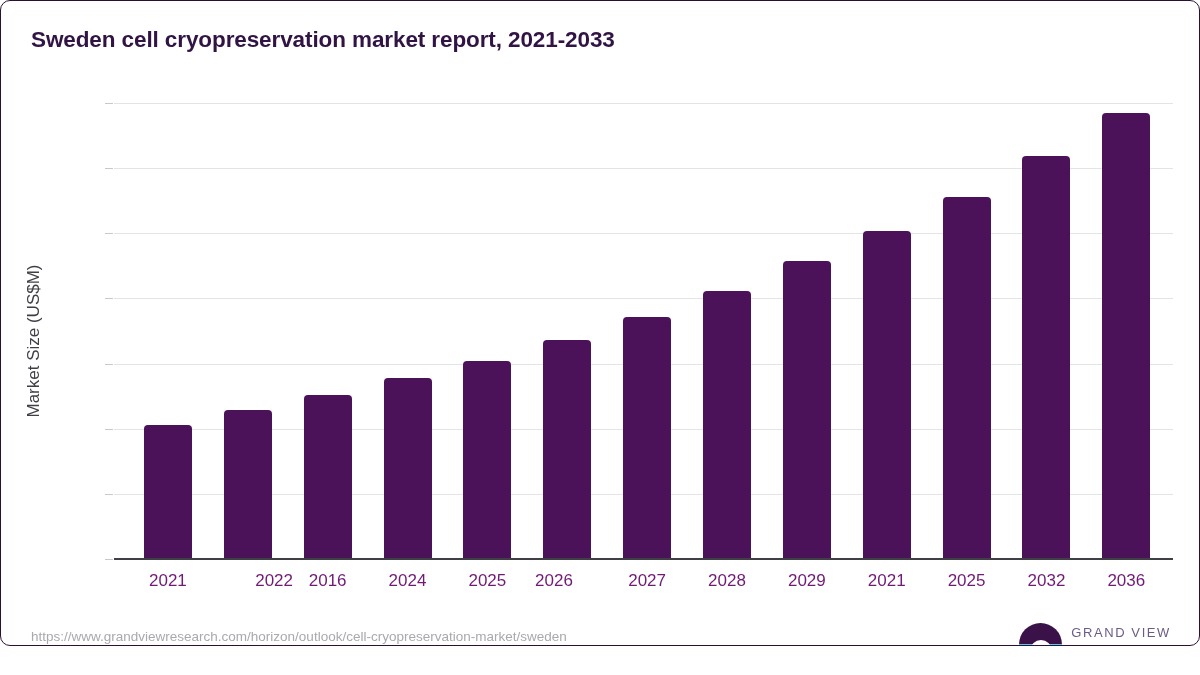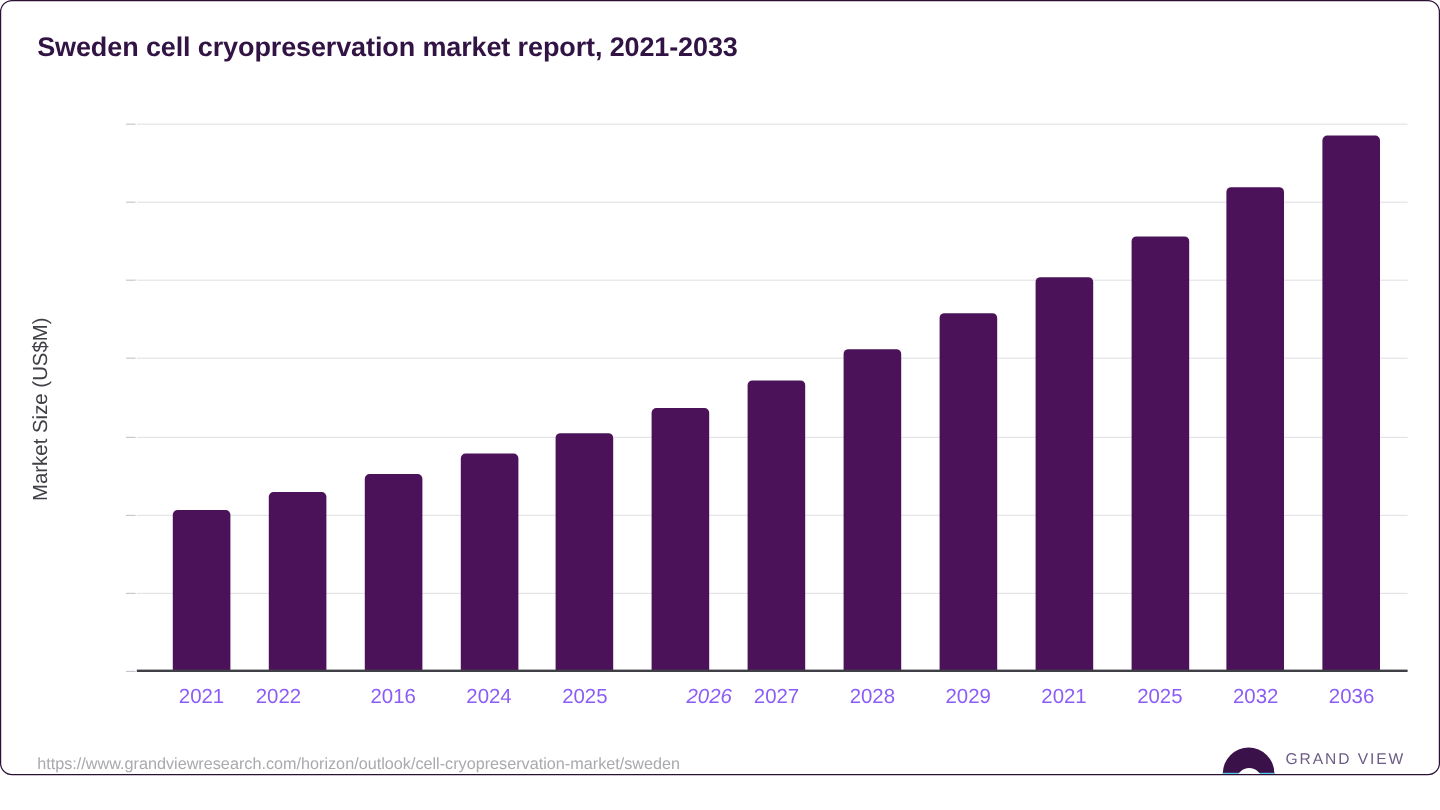--- a/index.html
+++ b/index.html
@@ -80,21 +80,21 @@
     border-top-right-radius: 4px;
   }
 
   
   .xtick-label {
     position: absolute;
     top: 570px;
     width: 90px;
     text-align: center;
     font-size: 17px;
-    color: #8b5cf6;
+    color: #701a75;
     white-space: nowrap;
   }
 
   
   #source-url {
     position: absolute;
     left: 30px; top: 628px;
     font-size: 13.5px;
     color: #a9a9ae;
     white-space: nowrap;
@@ -206,25 +206,25 @@
 
 <div class="ytick-mark" style="top: 558px; left: 104px; position: absolute;"></div>
     <div class="ytick-mark" style="top: 492.857px; left: 104px; position: absolute;"></div>
     <div class="ytick-mark" style="top: 427.714px; left: 104px; position: absolute;"></div>
     <div class="ytick-mark" style="top: 362.571px; left: 104px; position: absolute;"></div>
     <div class="ytick-mark" style="top: 297.429px; left: 104px; position: absolute;"></div>
     <div class="ytick-mark" style="top: 232.286px; left: 104px; position: absolute;"></div>
     <div class="ytick-mark" style="top: 167.143px; left: 104px; position: absolute;"></div>
     <div class="ytick-mark" style="top: 102px; left: 104px; position: absolute;"></div>
     <div class="xtick-label" style="left: 121.932px;">2021</div>
-    <div class="xtick-label" style="left: 186px;">2022</div>
+    <div class="xtick-label" style="left: 202px; text-align: right;">2022</div>
     <div class="xtick-label" style="left: 281.661px;">2016</div>
     <div class="xtick-label" style="left: 361.525px;">2024</div>
     <div class="xtick-label" style="left: 441.389px;">2025</div>
-    <div class="xtick-label" style="left: 545px; font-style: italic;">2026</div>
+    <div class="xtick-label" style="left: 508px;">2026</div>
     <div class="xtick-label" style="left: 601.118px;">2027</div>
     <div class="xtick-label" style="left: 680.982px;">2028</div>
     <div class="xtick-label" style="left: 760.846px;">2029</div>
     <div class="xtick-label" style="left: 840.71px;">2021</div>
     <div class="xtick-label" style="left: 920.575px;">2025</div>
     <div class="xtick-label" style="left: 1000.44px;">2032</div>
     <div class="xtick-label" style="left: 1080.3px;">2036</div>
   </div>
 
 </body></html>

